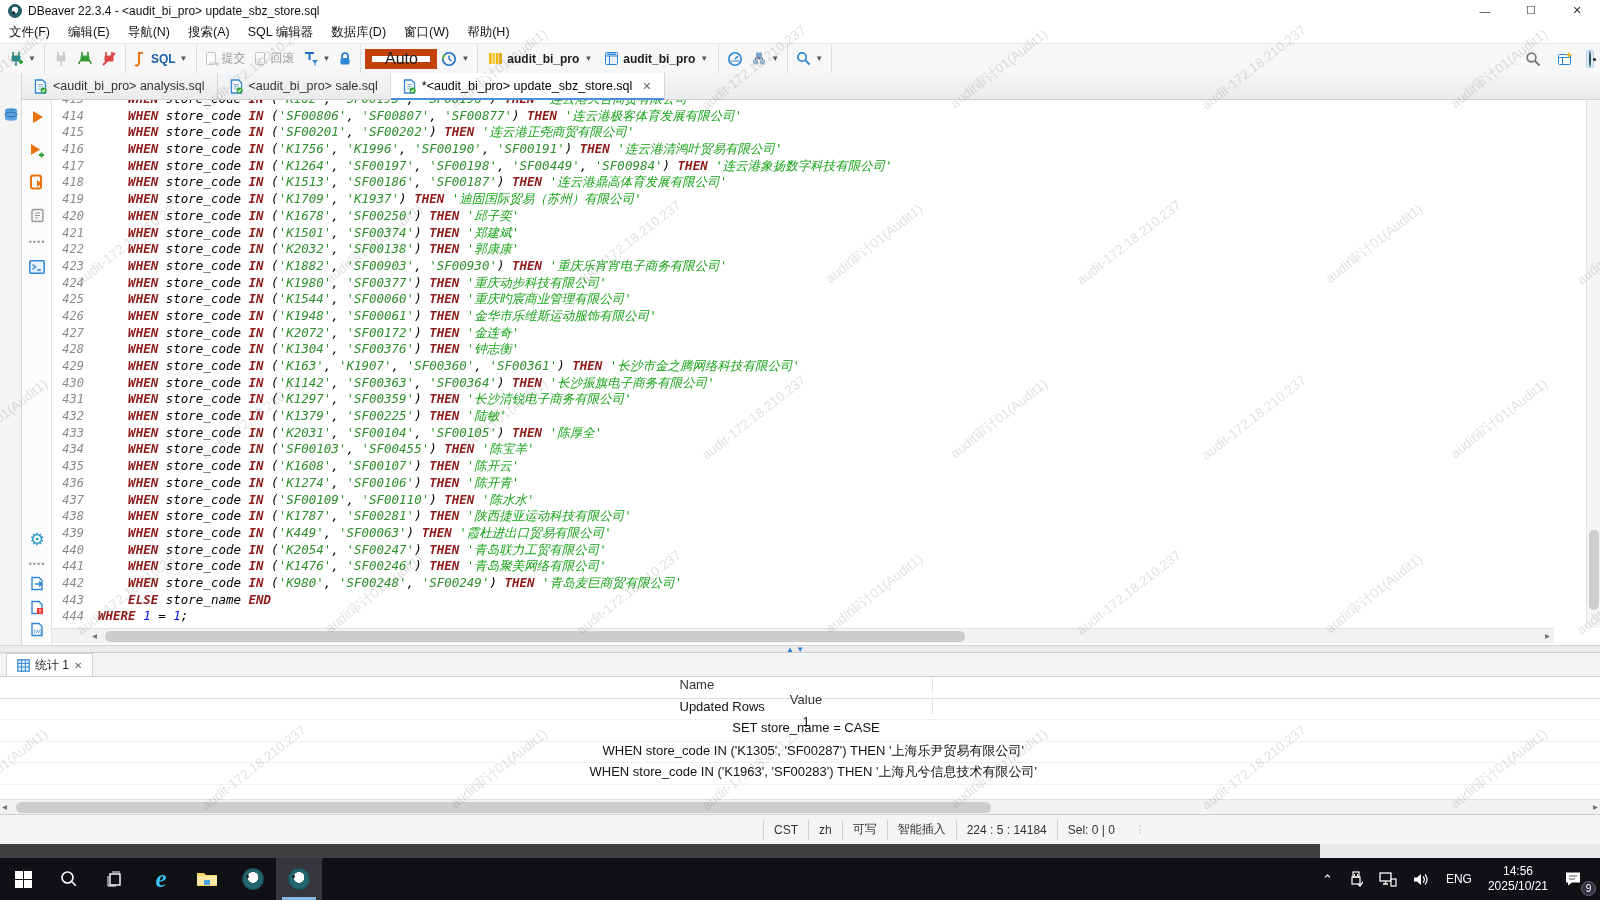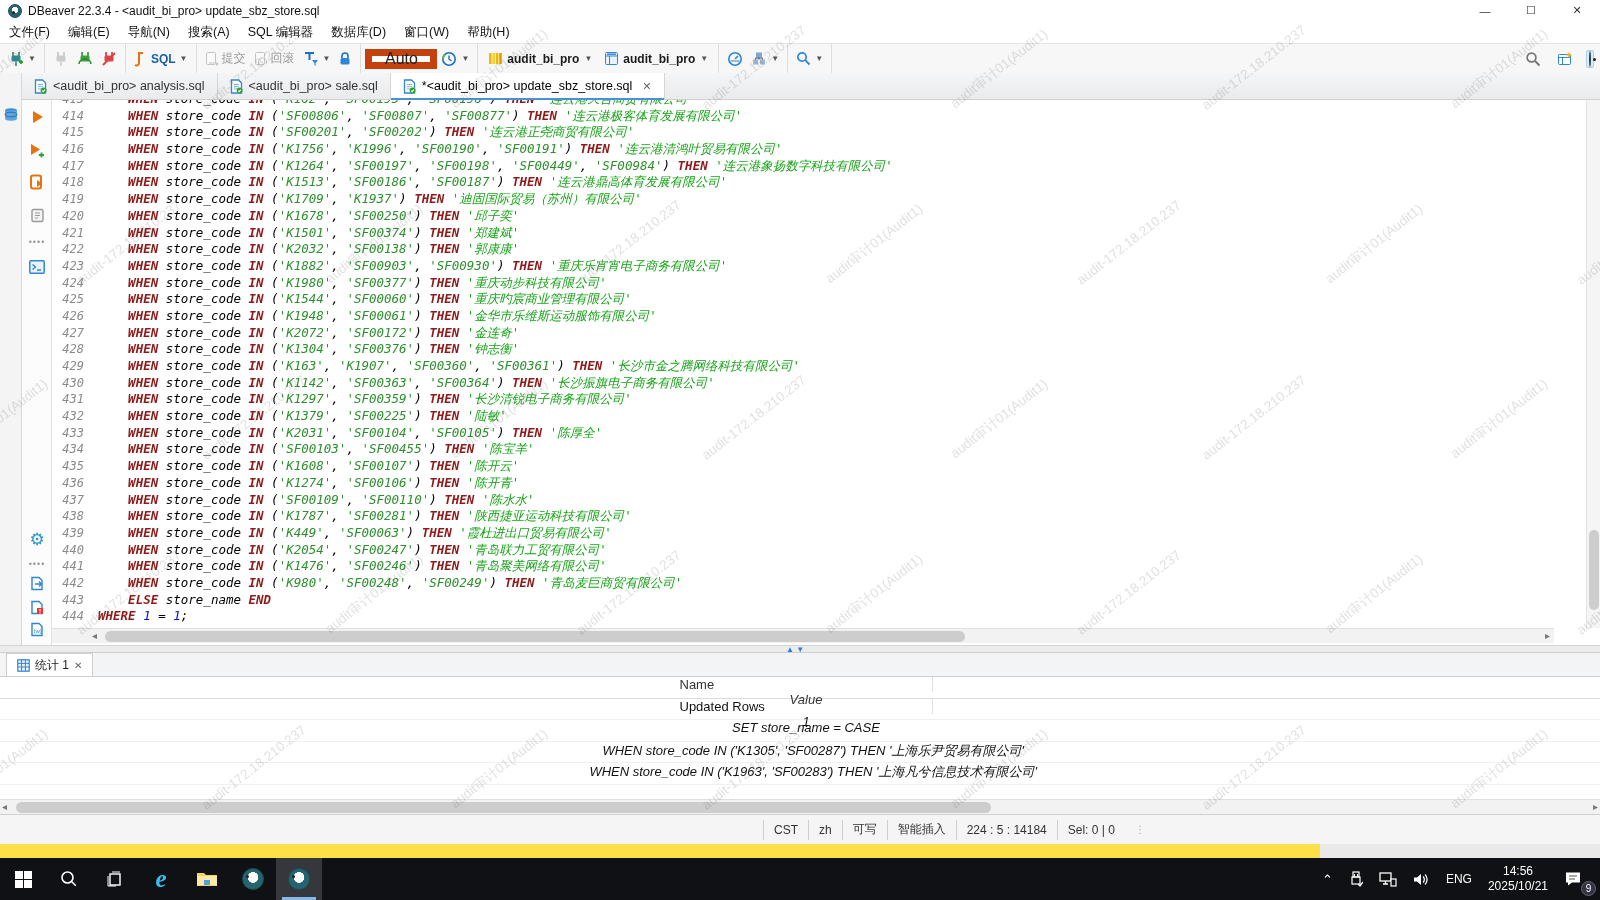--- a/index.html
+++ b/index.html
@@ -1,18 +1,18 @@
 <!DOCTYPE html>
 <html><head>
 <meta charset="utf-8">
 <style>
   * { margin:0; padding:0; box-sizing:border-box; }
   html,body { width:1600px; height:900px; overflow:hidden; background:#e9e9e9;
               font-family:"Liberation Sans", sans-serif; }
-  .app { position:absolute; left:0; top:0; width:1320px; height:858px; background:#fde047; }
+  .app { position:absolute; left:0; top:0; width:1320px; height:858px; background:#404040; }
 
   
   .titlebar { position:absolute; left:0; top:0; width:1600px; height:21px; background:#fff;
               display:flex; align-items:center; font-size:12px; color:#111; }
   .app-logo { width:14px; height:14px; border-radius:50%; margin:0 6px 0 8px;
               background:radial-gradient(circle at 50% 42%, #fff 0 34%, #24646f 36% 100%);
               border:1px solid #1c4f58; position:relative; }
   .app-logo:after { content:""; position:absolute; left:3px; top:6px; width:3px; height:3px;
               border-radius:50%; background:#222; }
   .win-controls { position:absolute; right:0; top:0; height:21px; display:flex; }
@@ -86,21 +86,21 @@
   .results { position:absolute; left:0; top:653px; width:1600px; height:161px; background:#fff; }
   .res-tabrow { position:absolute; left:0; top:0; width:1600px; height:24px; background:#f3f4f5;
                 border-bottom:1px solid #cfcfcf; display:flex; }
   .res-tab { display:flex; align-items:center; gap:5px; padding:0 10px; font-size:12px; color:#222;
              background:#fff; border:1px solid #cfcfcf; border-bottom:none; margin-left:6px; }
   .res-tab .close { font-size:10px; color:#666; }
   .res-grid { position:absolute; left:0; top:24px; width:1600px; height:122px; font-size:13px; color:#111; }
   .res-row { display:flex; height:21.5px; align-items:center; border-bottom:1px solid #f0f0f0;flex-direction:column; }
   .res-row.header { color:#333; border-bottom:1px solid #dcdcdc; }
   .res-cell-name { width:265px; padding-left:12px; border-right:1px solid #e2e2e2; flex:none; white-space:pre; }
-  .res-cell-value { padding-left:12px; white-space:pre;font-style:italic; }
+  .res-cell-value { padding-left:12px; white-space:pre; }
   .res-hscroll { position:absolute; left:0; top:146px; width:1600px; height:15px; background:#f2f2f2; border-top:1px solid #e0e0e0;}
   .res-hscroll .thumb { position:absolute; left:16px; top:2px; width:975px; height:11px; background:#cdcdcd; border-radius:6px;}
 
   
   .statusbar { position:absolute; left:0; top:814px; width:1600px; height:30px; background:#f5f5f5;
                border-top:1px solid #d0d0d0; display:flex; align-items:center; font-size:12px; color:#333; }
   .sb-spacer { width:763px; }
   .sb-cell { height:20px; display:flex; align-items:center; justify-content:center; padding:0 10px;
              border-left:1px solid #cfcfcf; white-space:nowrap; }
   .sb-grip { color:#aaa; letter-spacing:1px; margin-left:10px; font-size:10px; }

